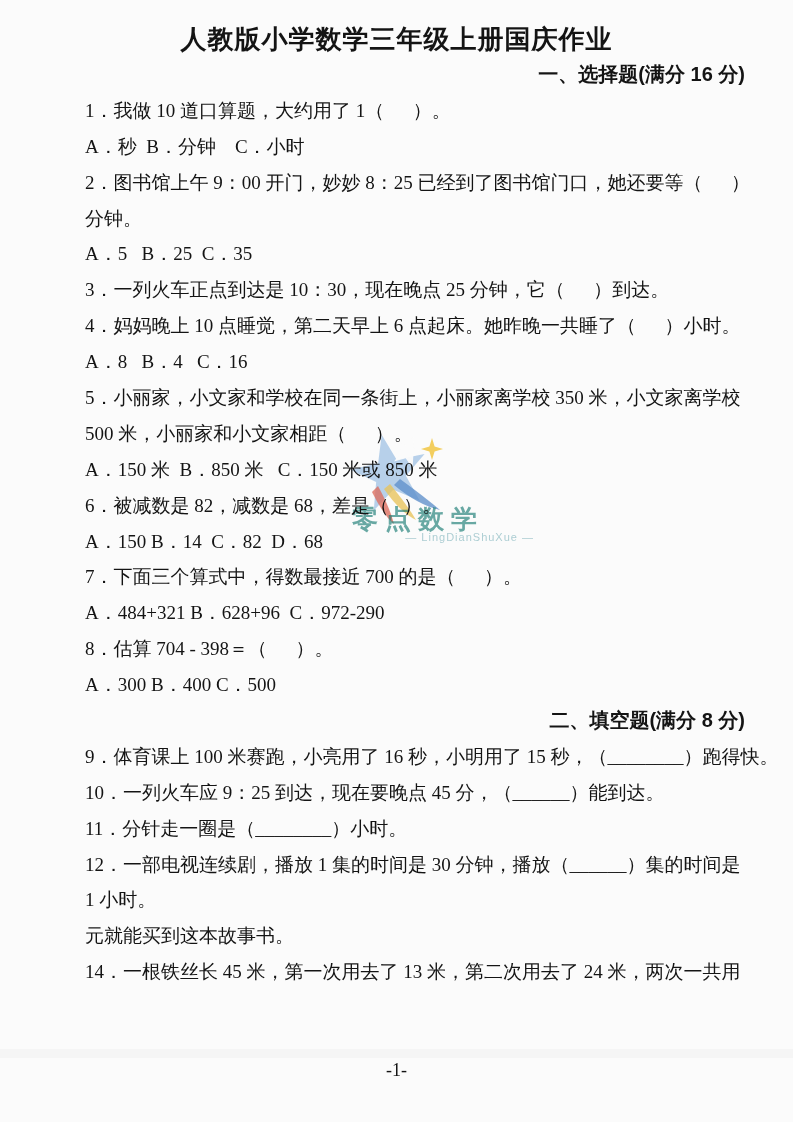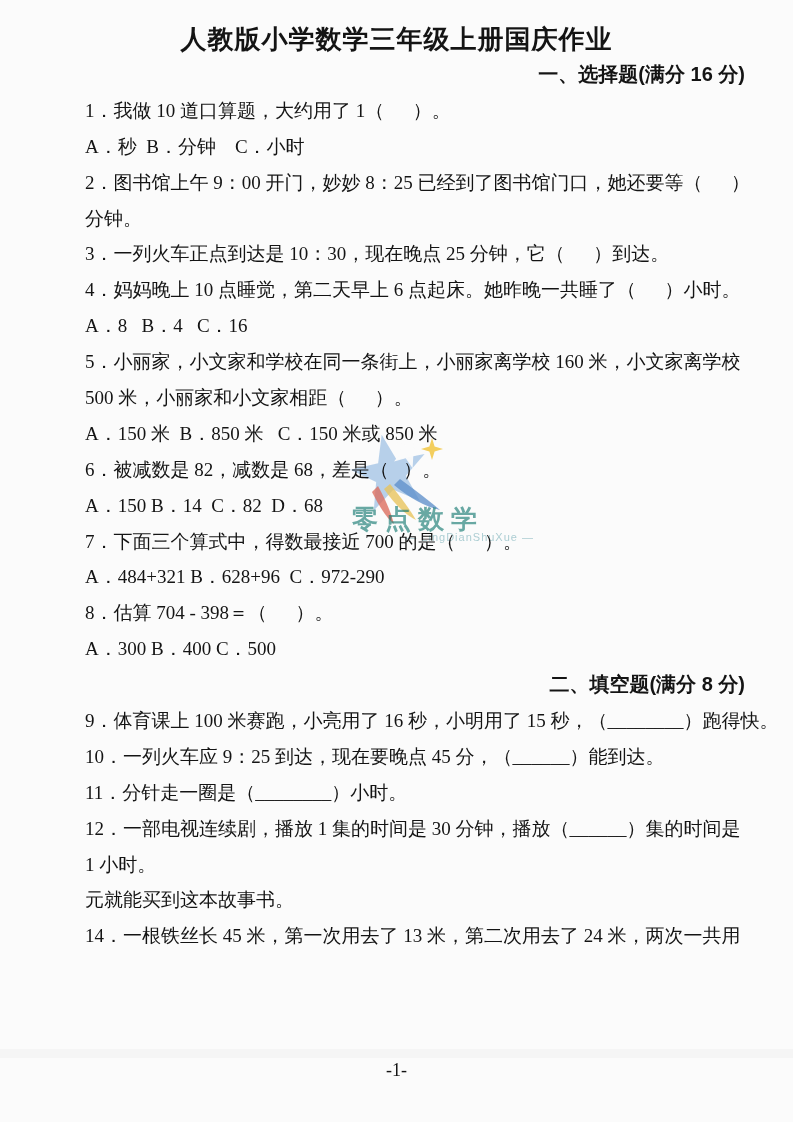--- a/index.html
+++ b/index.html
@@ -99,24 +99,25 @@
   </div>
 
   <h1 class="title">人教版小学数学三年级上册国庆作业</h1>
 
   <div class="doc">
     <div class="line h">一、选择题(满分 16 分)</div>
     <div class="line">1．我做 10 道口算题，大约用了 1（&nbsp;&nbsp;&nbsp;&nbsp;&nbsp;&nbsp;）。</div>
     <div class="line">A．秒&nbsp;&nbsp;B．分钟&nbsp;&nbsp;&nbsp;&nbsp;C．小时</div>
     <div class="line">2．图书馆上午 9：00 开门，妙妙 8：25 已经到了图书馆门口，她还要等（&nbsp;&nbsp;&nbsp;&nbsp;&nbsp;&nbsp;）</div>
     <div class="line">分钟。</div>
+    <div class="line">A．5&nbsp;&nbsp;&nbsp;B．25&nbsp;&nbsp;C．35</div>
     <div class="line">3．一列火车正点到达是 10：30，现在晚点 25 分钟，它（&nbsp;&nbsp;&nbsp;&nbsp;&nbsp;&nbsp;）到达。</div>
     <div class="line">4．妈妈晚上 10 点睡觉，第二天早上 6 点起床。她昨晚一共睡了（&nbsp;&nbsp;&nbsp;&nbsp;&nbsp;&nbsp;）小时。</div>
     <div class="line">A．8&nbsp;&nbsp;&nbsp;B．4&nbsp;&nbsp;&nbsp;C．16</div>
-    <div class="line">5．小丽家，小文家和学校在同一条街上，小丽家离学校 160 米，小文家离学校</div>
+    <div class="line">5．小丽家，小文家和学校在同一条街上，小丽家离学校 350 米，小文家离学校</div>
     <div class="line">500 米，小丽家和小文家相距（&nbsp;&nbsp;&nbsp;&nbsp;&nbsp;&nbsp;）。</div>
     <div class="line">A．150 米&nbsp;&nbsp;B．850 米&nbsp;&nbsp;&nbsp;C．150 米或 850 米</div>
     <div class="line">6．被减数是 82，减数是 68，差是（&nbsp;&nbsp;&nbsp;）。</div>
     <div class="line">A．150&nbsp;B．14&nbsp;&nbsp;C．82&nbsp;&nbsp;D．68</div>
     <div class="line">7．下面三个算式中，得数最接近 700 的是（&nbsp;&nbsp;&nbsp;&nbsp;&nbsp;&nbsp;）。</div>
     <div class="line">A．484+321 B．628+96&nbsp;&nbsp;C．972-290</div>
     <div class="line">8．估算 704 - 398＝（&nbsp;&nbsp;&nbsp;&nbsp;&nbsp;&nbsp;）。</div>
     <div class="line">A．300&nbsp;B．400&nbsp;C．500</div>
     <div class="line h">二、填空题(满分 8 分)</div>
     <div class="line">9．体育课上 100 米赛跑，小亮用了 16 秒，小明用了 15 秒，（________）跑得快。</div>

